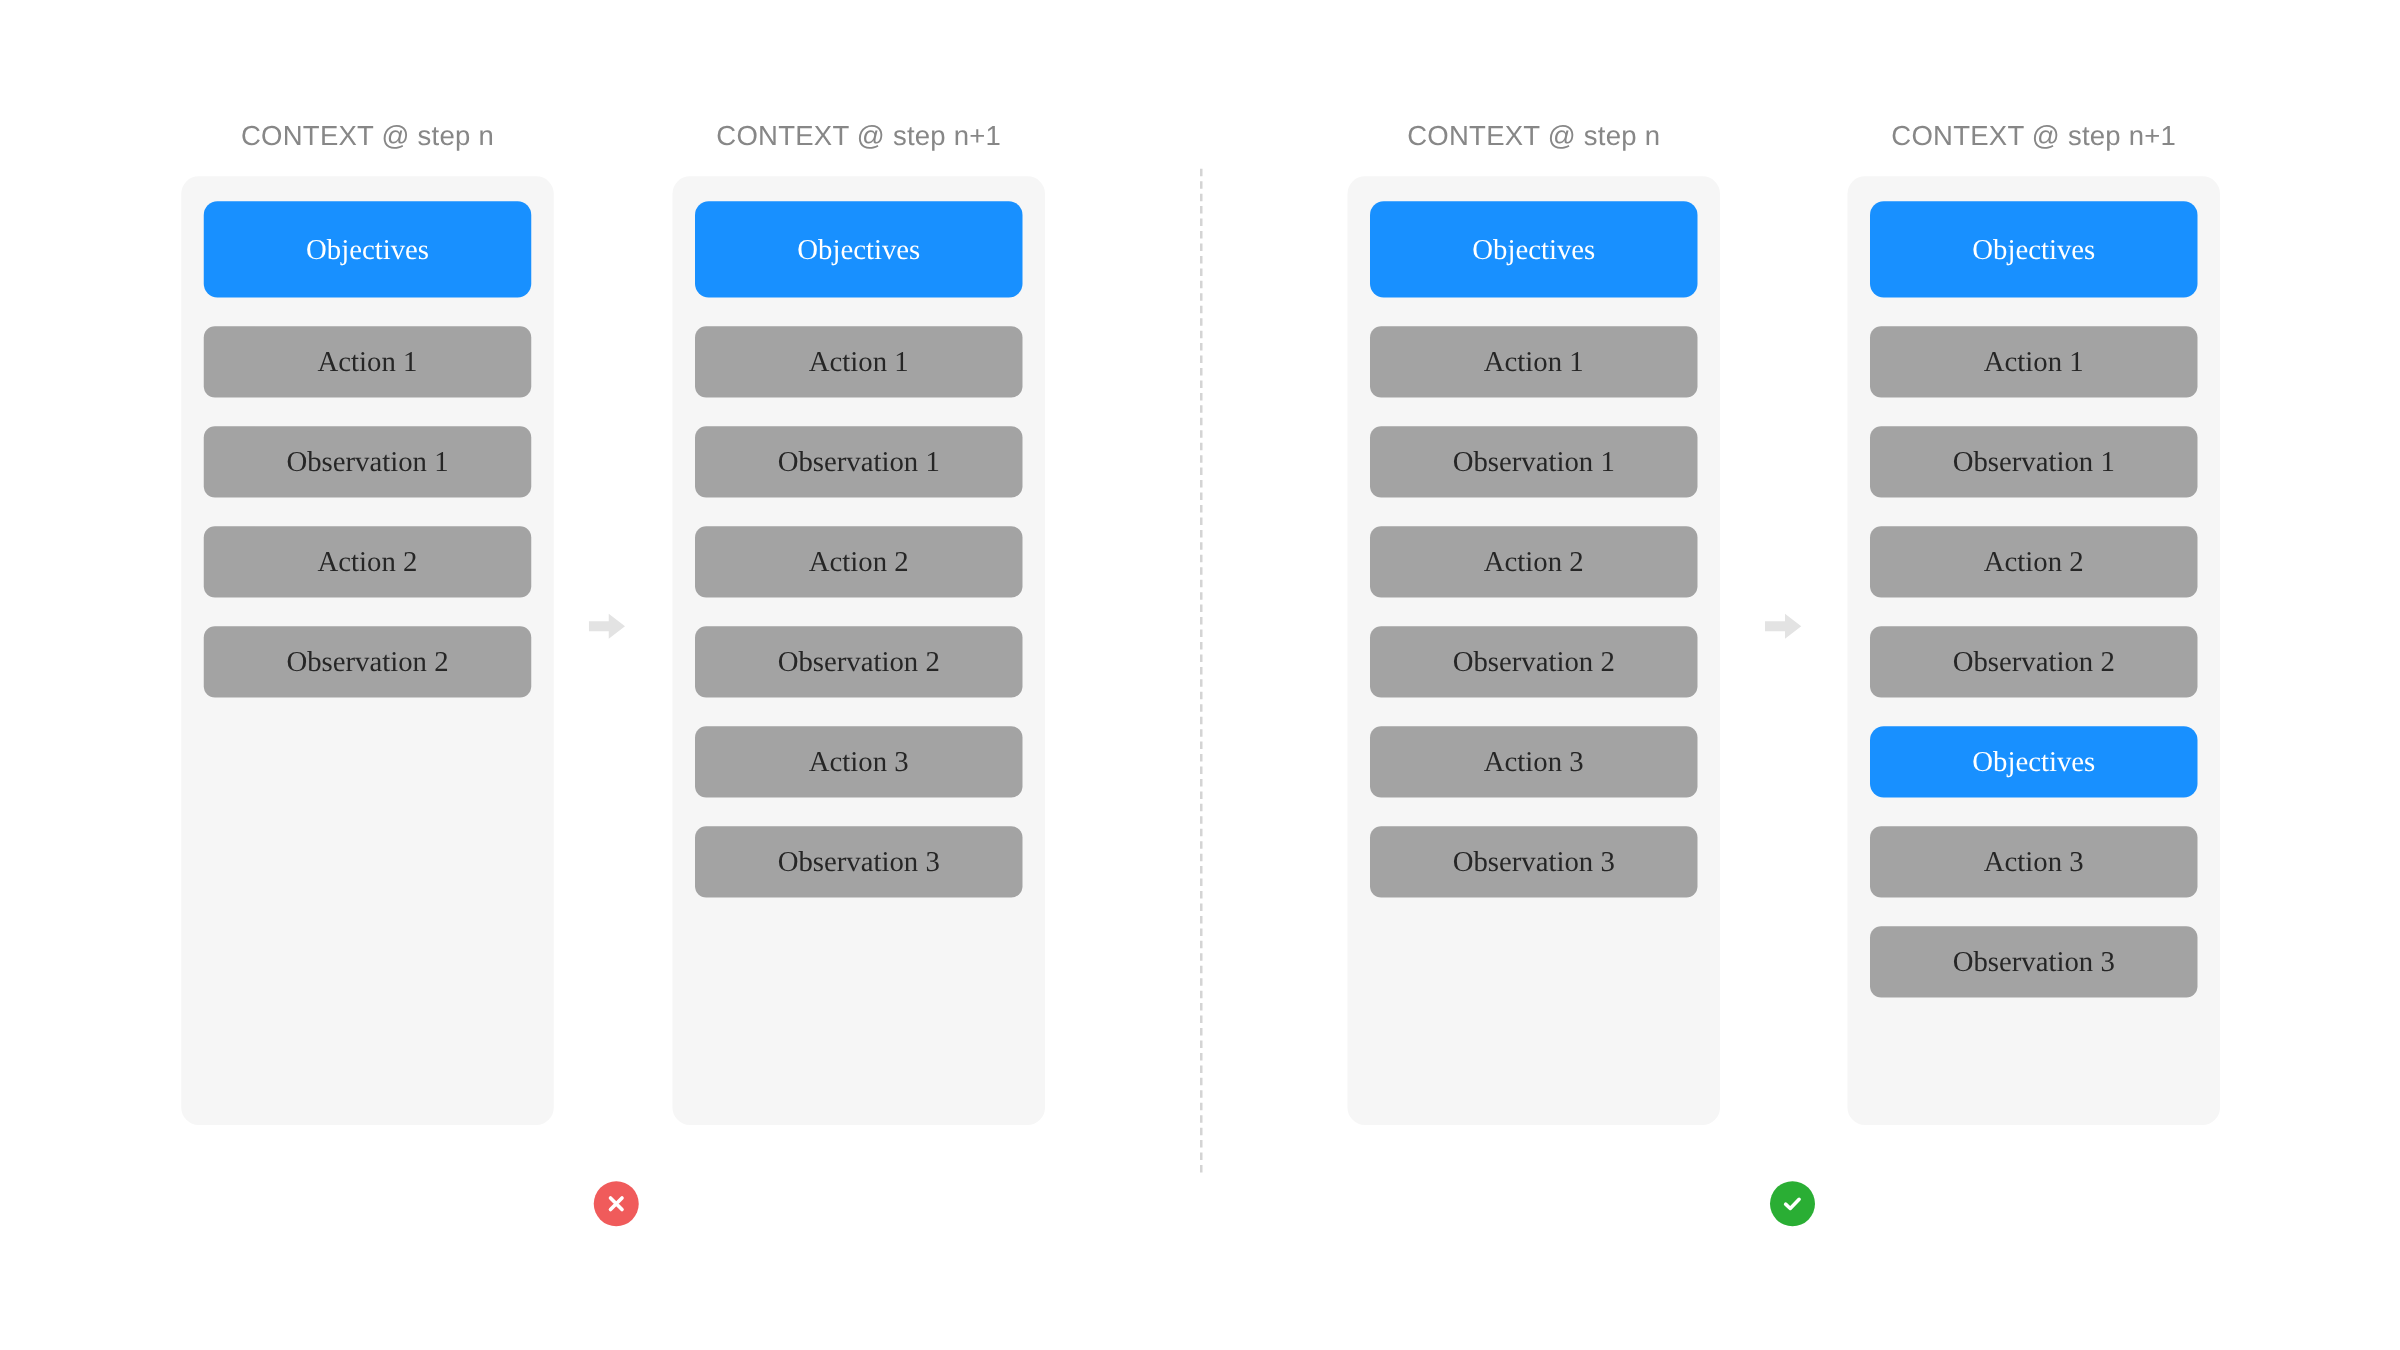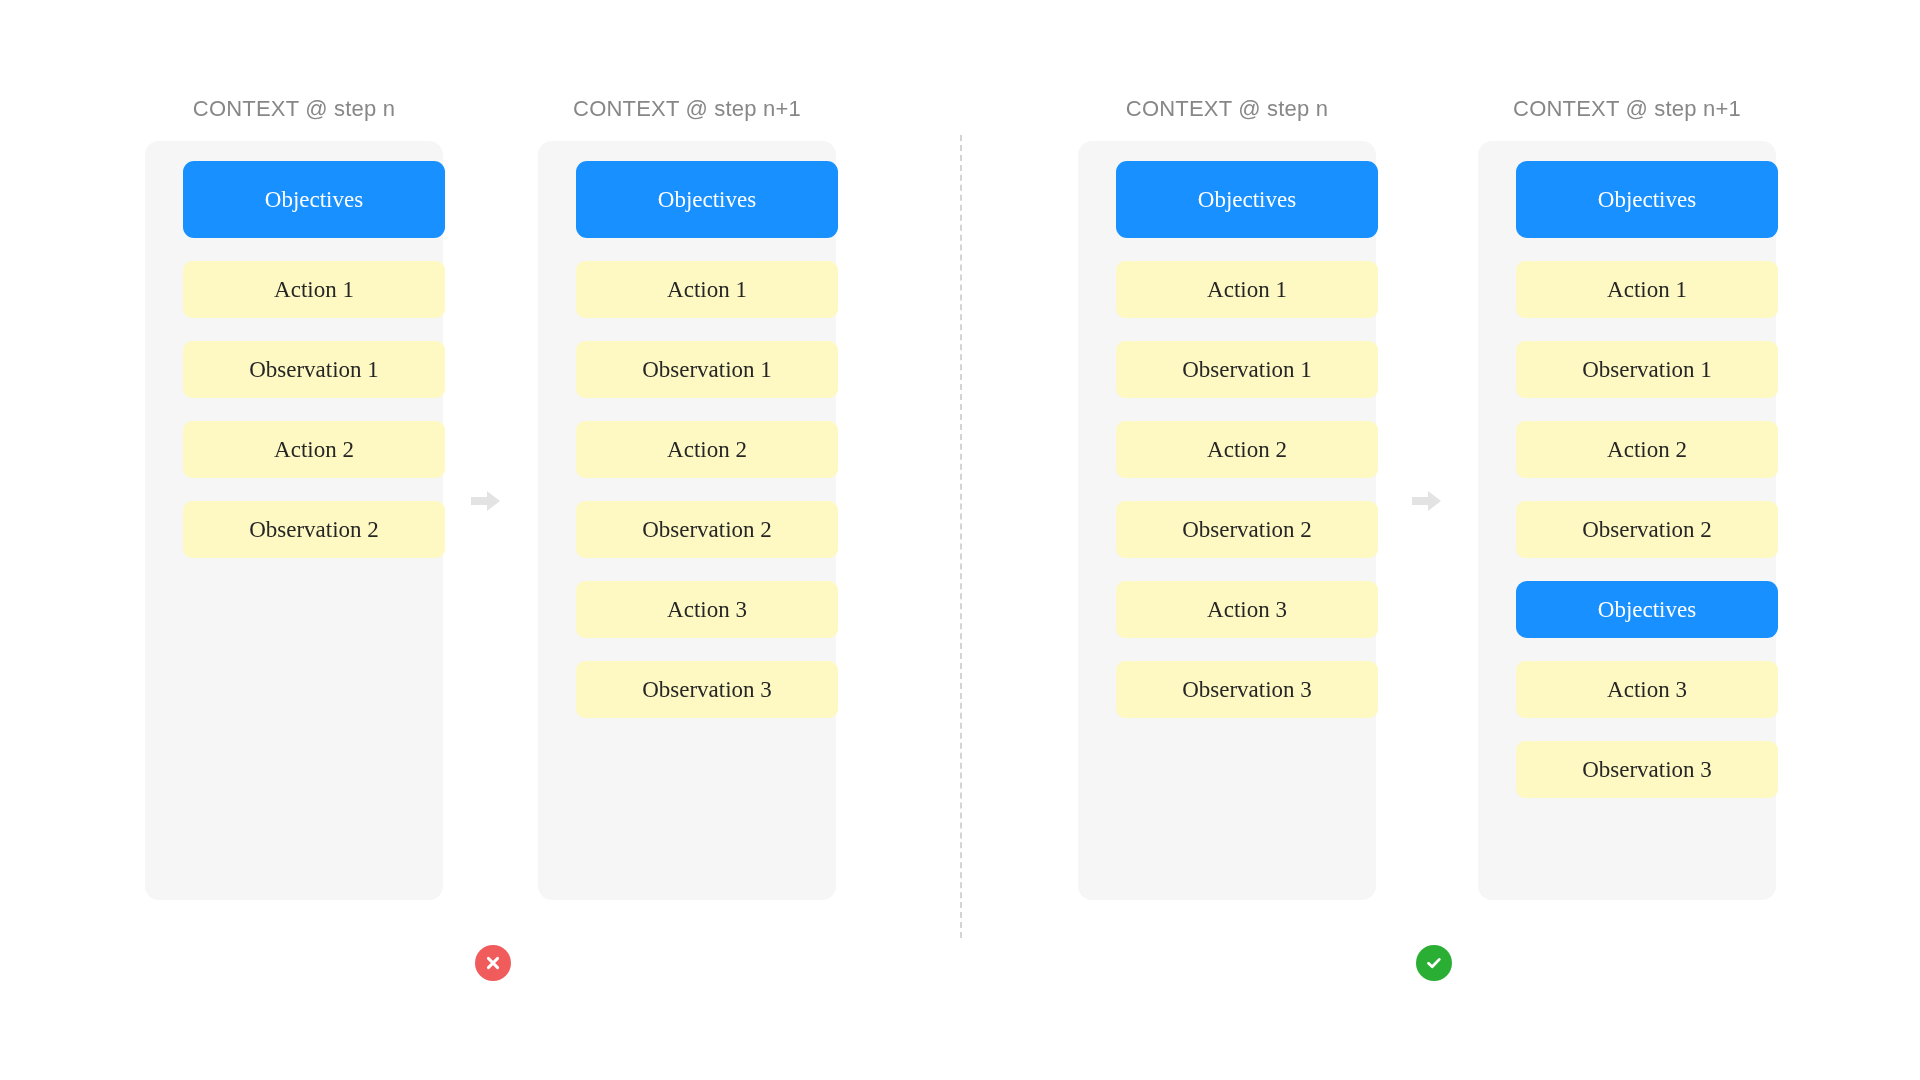--- a/index.html
+++ b/index.html
@@ -61,30 +61,29 @@
     box-sizing: border-box;
     border-radius: 9px;
     display: flex;
     align-items: center;
     justify-content: center;
     font-family: "Liberation Serif", serif;
     font-size: 23px;
     line-height: 1;
     margin-bottom: 23px;
     height: 57px;
-    margin-left: 20px;
   }
   .card.objective {
     background: #1890ff;
     color: #ffffff;
     height: 77px;
     border-radius: 11px;
   }
   .card.normal {
-    background: #fef9c3;
+    background: #a3a3a3;
     color: #262626;
   }
 
   
   .arrow {
     position: absolute;
     width: 30px;
     height: 22px;
   }
   .arrow svg { display: block; }

